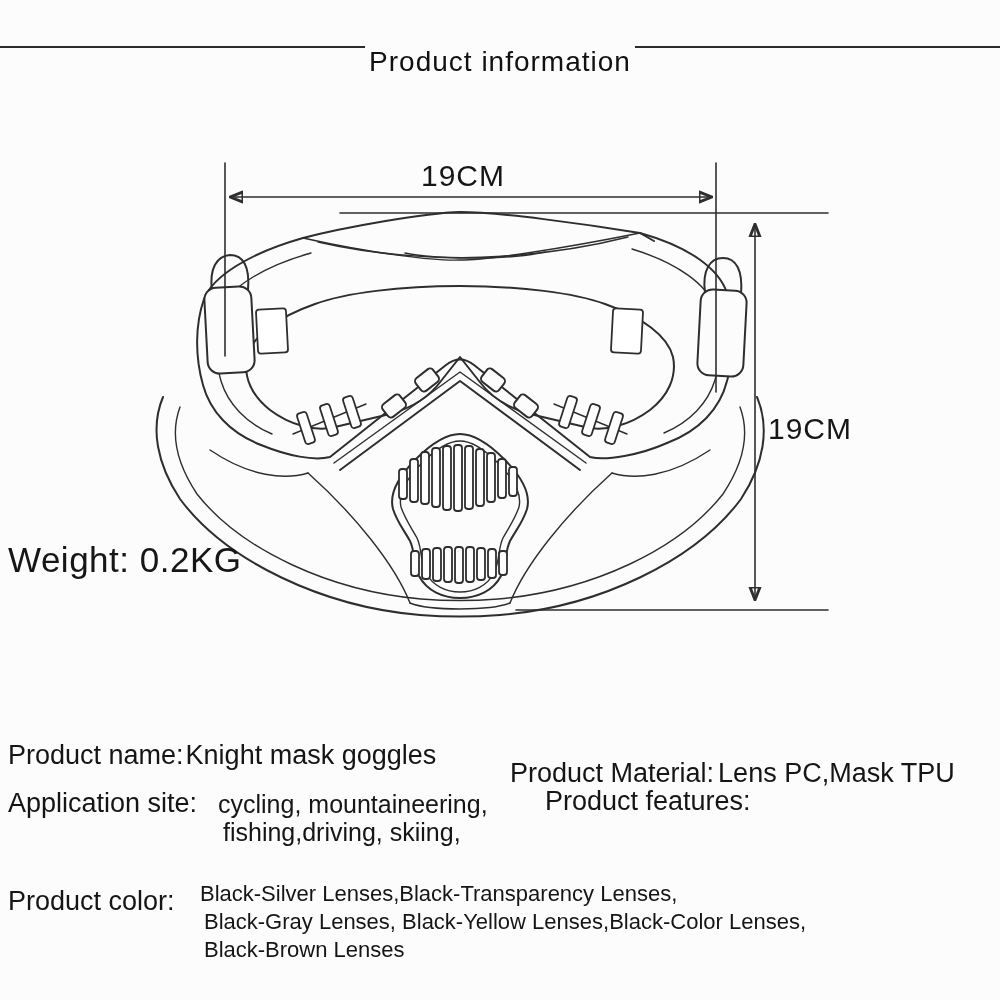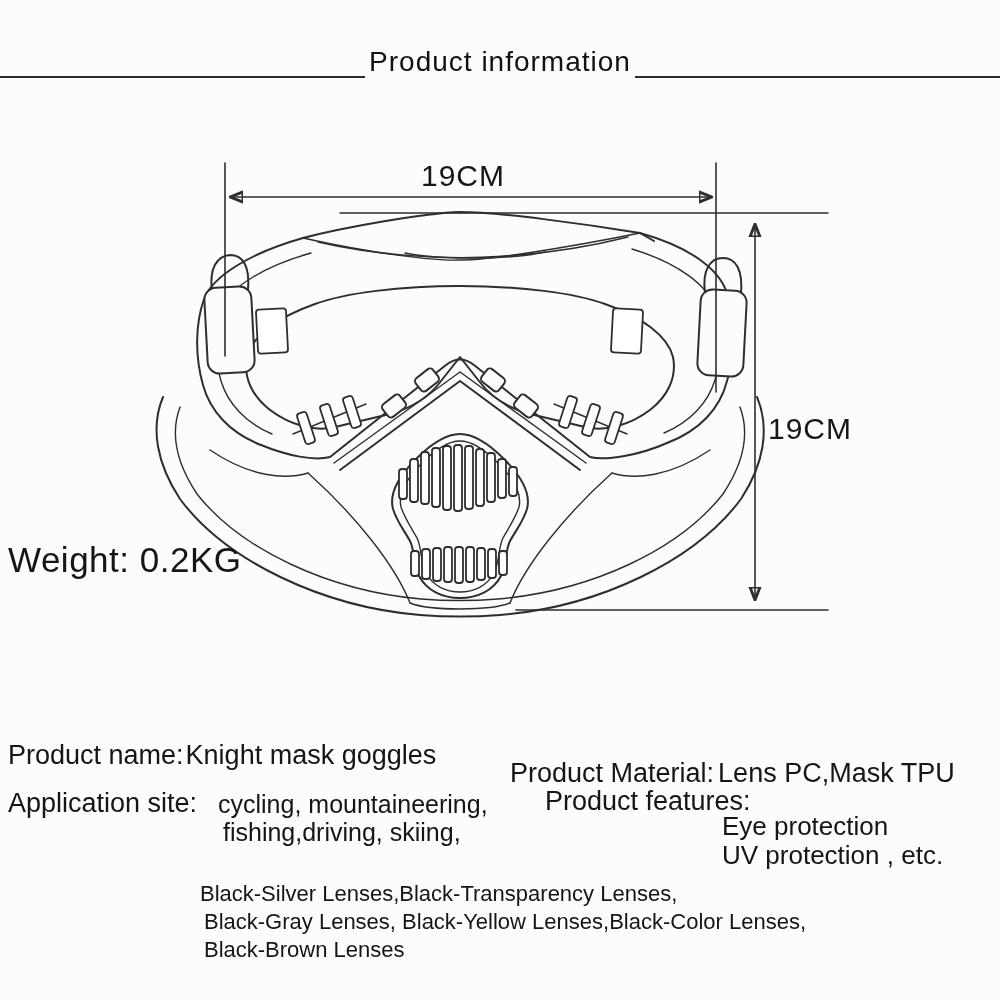--- a/index.html
+++ b/index.html
@@ -1,19 +1,19 @@
 <!DOCTYPE html>
 <html><head>
 <meta charset="utf-8">
 <style>
   html,body{margin:0;padding:0;}
   body{width:1000px;height:1000px;background:#fcfcfc;font-family:"Liberation Sans",sans-serif;color:#1c1c1c;overflow:hidden;}
   .page{position:relative;width:1000px;height:1000px;}
   
-  .title-row{position:absolute;top:46px;left:0;width:1000px;display:flex;align-items:flex-end;}
+  .title-row{position:absolute;top:46px;left:0;width:1000px;display:flex;align-items:flex-start;}
   .title-rule{flex:1;height:2px;background:#2b2b2b;}
   .title-text{font-size:28px;letter-spacing:1px;color:#111;padding:0 4px;white-space:nowrap;}
   
   .diagram{position:absolute;left:0;top:0;width:1000px;height:1000px;}
   .diagram path,.diagram line,.diagram polyline{fill:none;stroke:#2e2e2e;stroke-width:2;stroke-linecap:round;stroke-linejoin:round;}
   .diagram .thin{stroke-width:1.4;}
   .diagram .dim{stroke-width:1.6;}
   .diagram rect{fill:#ffffff;stroke:#2e2e2e;stroke-width:1.8;}
   .diagram rect.cover{fill:#fcfcfc;stroke-width:2;}
   .diagram text{fill:#161616;font-family:"Liberation Sans",sans-serif;font-size:30px;letter-spacing:1px;stroke:none;}
@@ -171,25 +171,24 @@
       <span class="lbl">Application site:</span>
     </div>
     <div class="block" style="left:218px;top:791px;">
       <div>cycling, mountaineering,</div>
       <div style="padding-left:5px;">fishing,driving, skiing,</div>
     </div>
 
     <div class="inline" style="left:545px;top:786px;">
       <span class="lbl">Product features:</span>
     </div>
-    <div class="block" style="left:722px;top:813px;font-size:26px;line-height:27px;">
-      <div>Eye protection</div>
-      <div>UV protection , etc.</div>
+
+    <div class="inline" style="left:8px;top:886px;">
+      <span class="lbl">Product color:</span>
     </div>
-
     <div class="block" style="left:200px;top:881px;font-size:22px;line-height:26px;">
       <div>Black-Silver Lenses,Black-Transparency Lenses,</div>
       <div style="padding-left:4px;">Black-Gray Lenses, Black-Yellow Lenses,Black-Color Lenses,</div>
       <div style="padding-left:4px;">Black-Brown Lenses</div>
     </div>
 
   </div>
 </div>
 
 </body></html>

